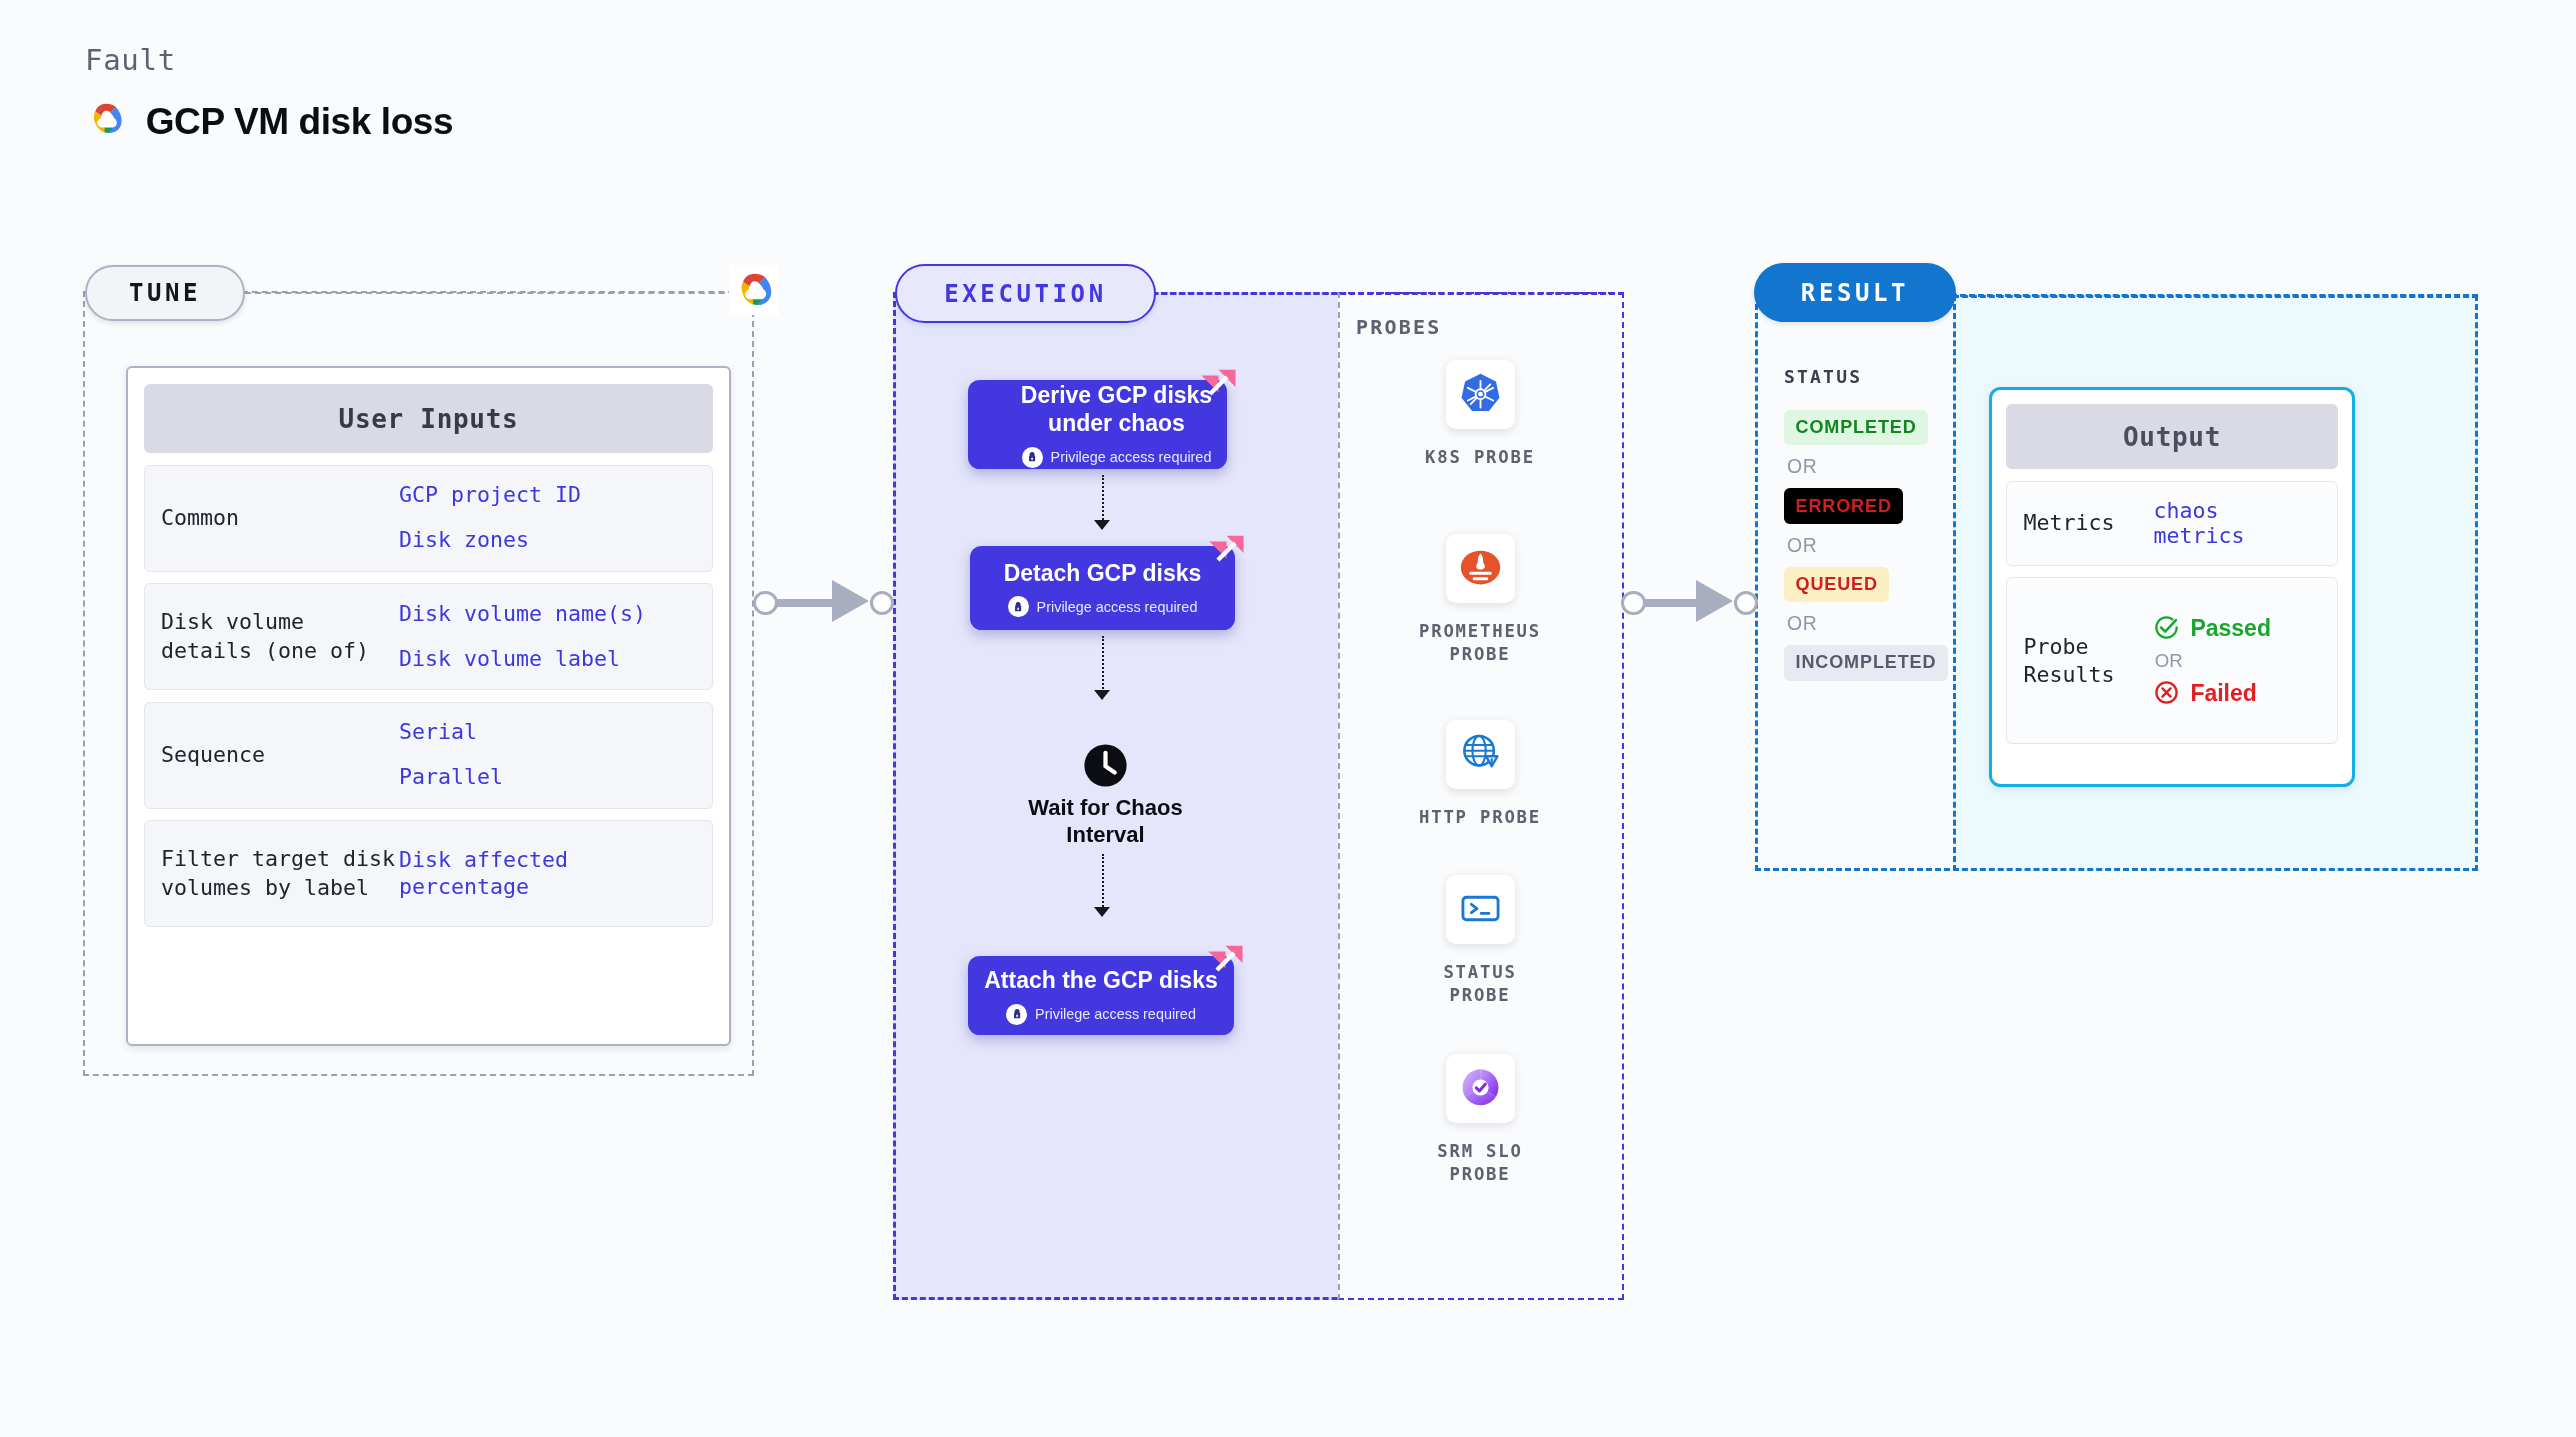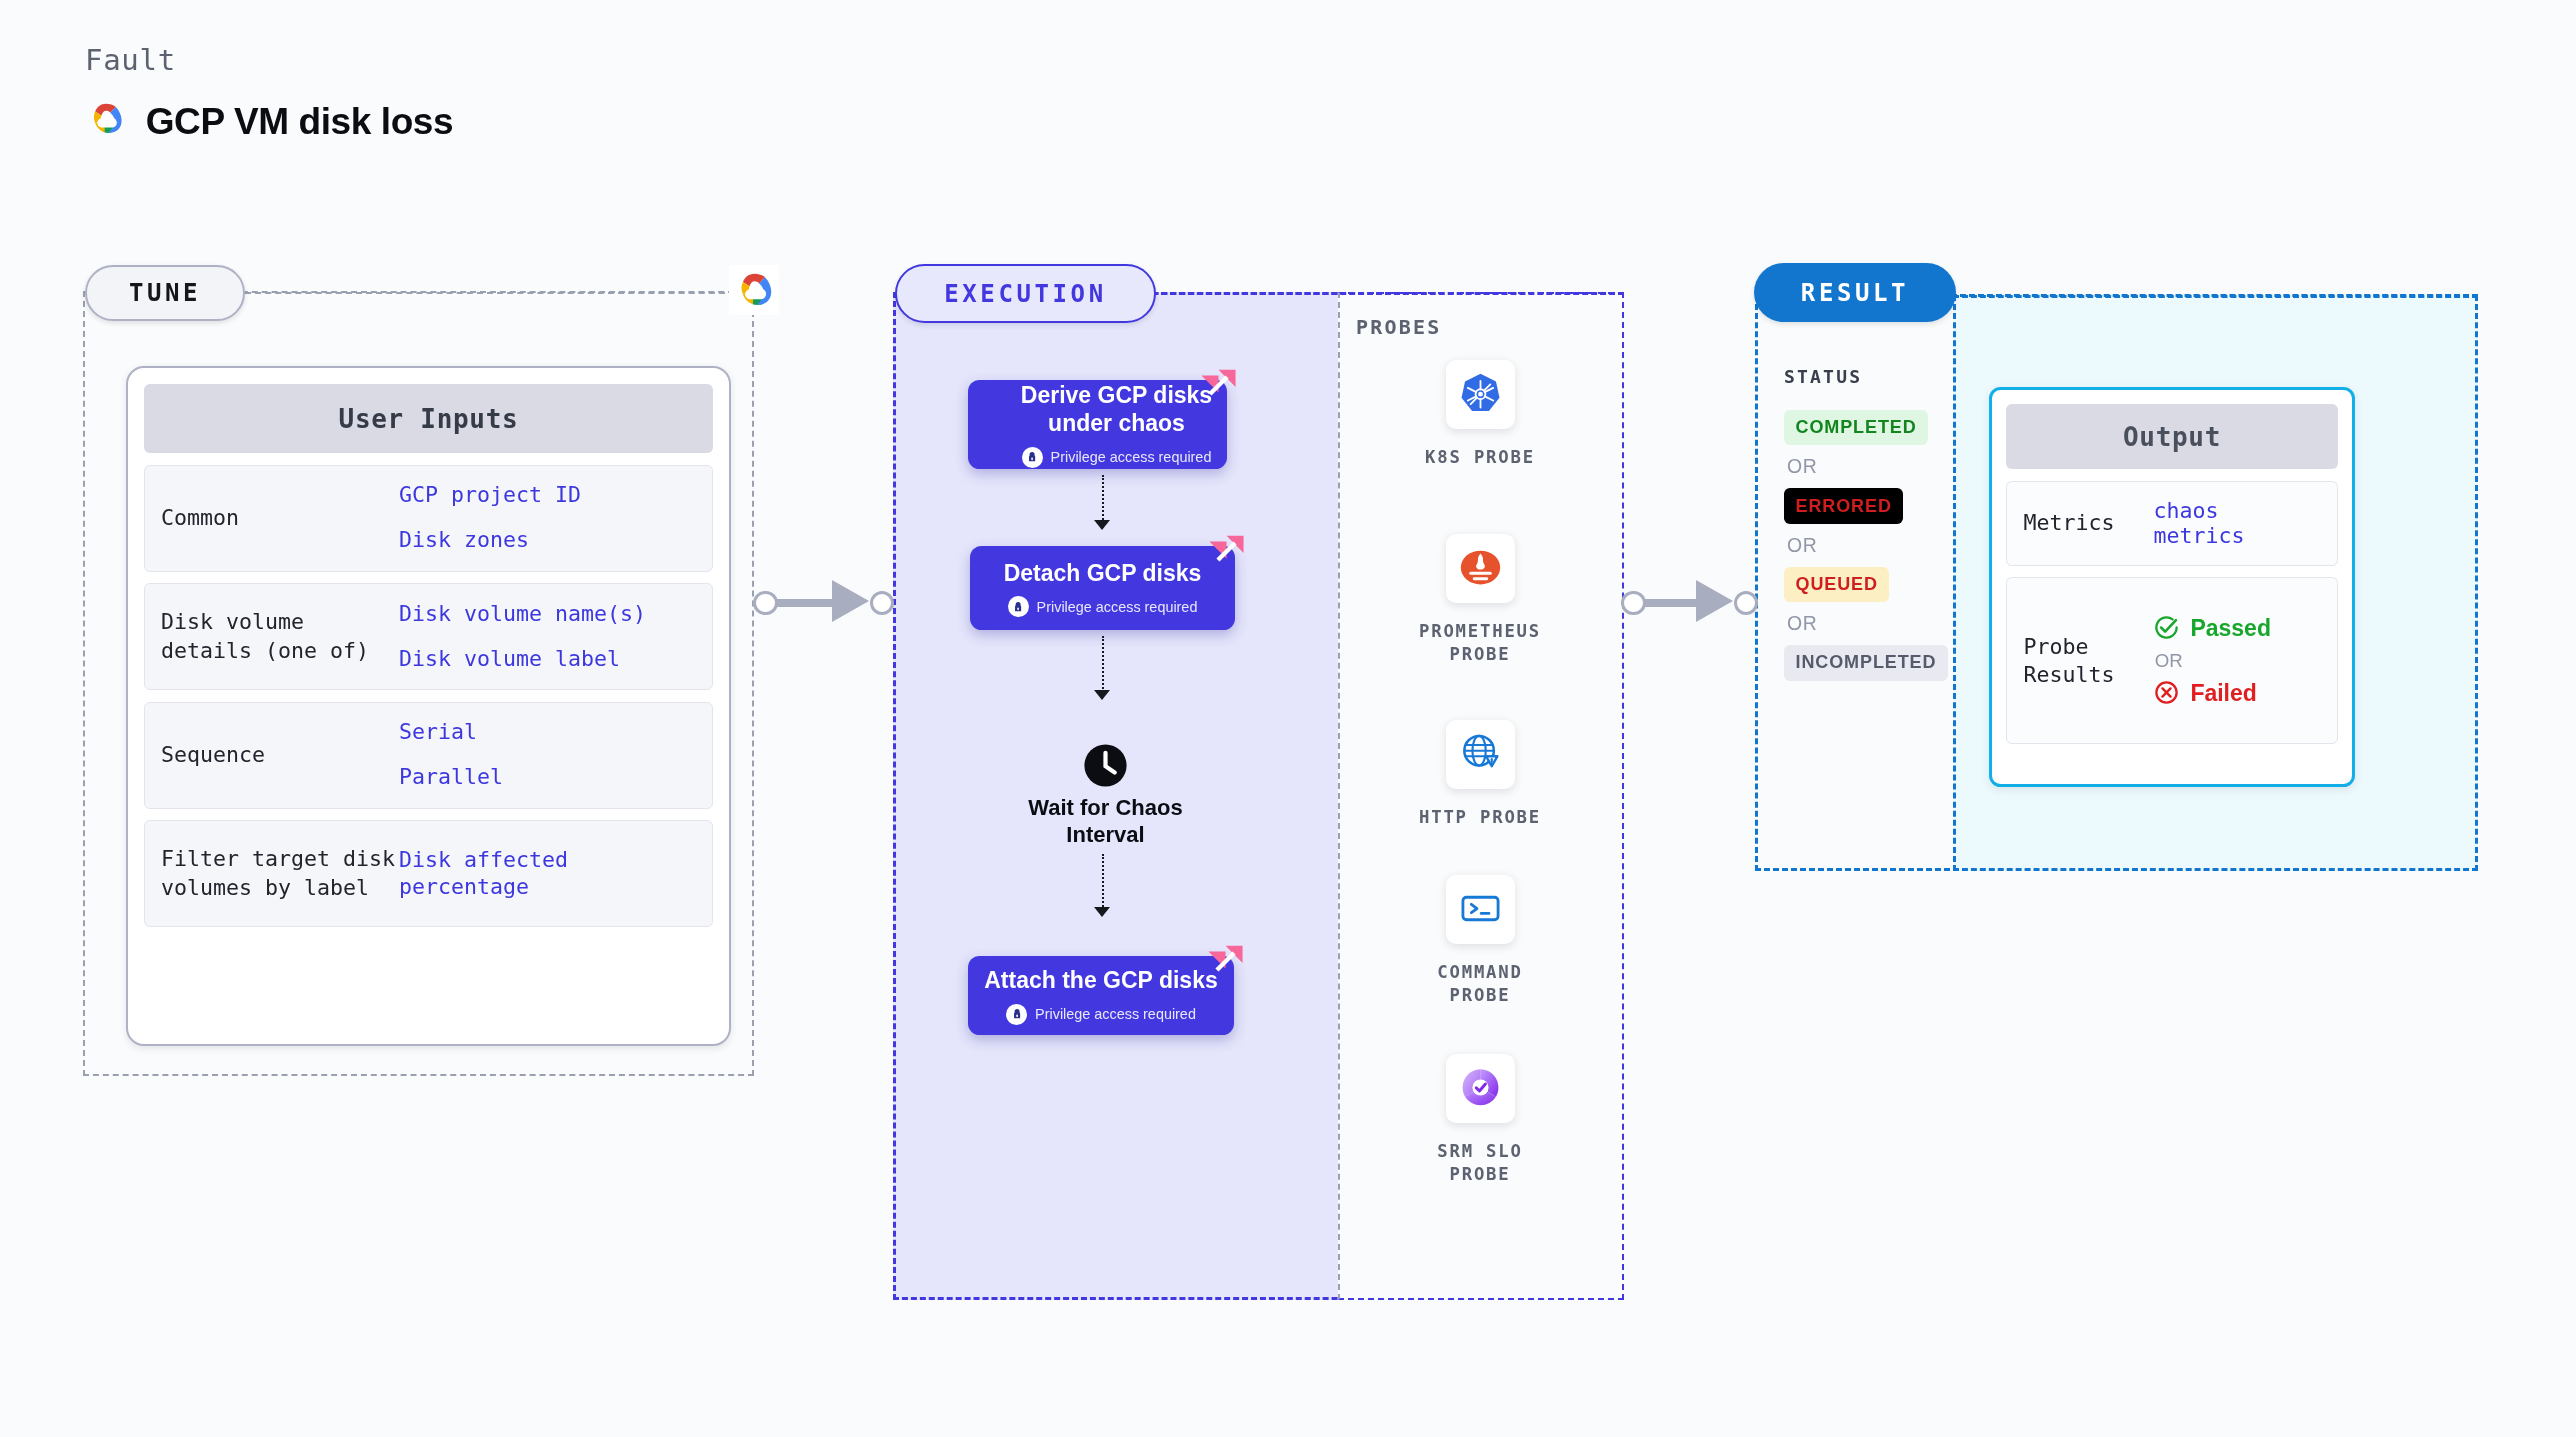--- a/index.html
+++ b/index.html
@@ -84,21 +84,21 @@
   .gcp-badge {
     position: absolute; left: 729px; top: 265px;
     width: 50px; height: 50px; background: #FFFFFF; z-index: 7;
     display: flex; align-items: center; justify-content: center;
   }
   .gcp-badge svg { width: 45px; height: 45px; }
 
   
   .card {
     position: absolute; background: #FFFFFF;
-    border: 2.2px solid #AEB2C4; border-radius: 18px;
+    border: 2.2px solid #AEB2C4; border-radius: 6px;
     box-shadow: 0 2.9px 7.2px rgba(30,35,60,.10);
   }
   .card-inputs { left: 126px; top: 366px; width: 605px; height: 680px; padding: 16px; }
   .card-head {
     height: 69px; background: #D9DAE4; border-radius: 5.8px;
     display: flex; align-items: center; justify-content: center;
     font-family: "DejaVu Sans Mono", monospace;
     font-size: 26px; font-weight: bold; color: #363B48; letter-spacing: 0.7px;
   }
   .row {
@@ -456,21 +456,21 @@
   <div class="probe" style="left:1408px; top:875px;">
     <div class="probe-tile">
       <span>
         <svg viewBox="0 0 64 64">
           <rect x="7" y="16" width="50" height="32" rx="5" fill="none" stroke="#1878D6" stroke-width="4"></rect>
           <path d="M19 26 L27 32 L19 38" fill="none" stroke="#1878D6" stroke-width="4" stroke-linecap="round" stroke-linejoin="round"></path>
           <path d="M33 39 H44" stroke="#1878D6" stroke-width="4" stroke-linecap="round"></path>
         </svg>
       </span>
     </div>
-    <div class="probe-name">COMMAND PROBE</div>
+    <div class="probe-name">STATUS PROBE</div>
   </div>
 
   <div class="probe" style="left:1408px; top:1054px;">
     <div class="probe-tile">
       <span>
         <svg viewBox="0 0 64 64">
           <defs>
             <linearGradient id="sloGrad" x1="0" y1="0" x2="1" y2="1">
               <stop offset="0%" stop-color="#C59CFF"></stop>
               <stop offset="100%" stop-color="#8229E8"></stop>

